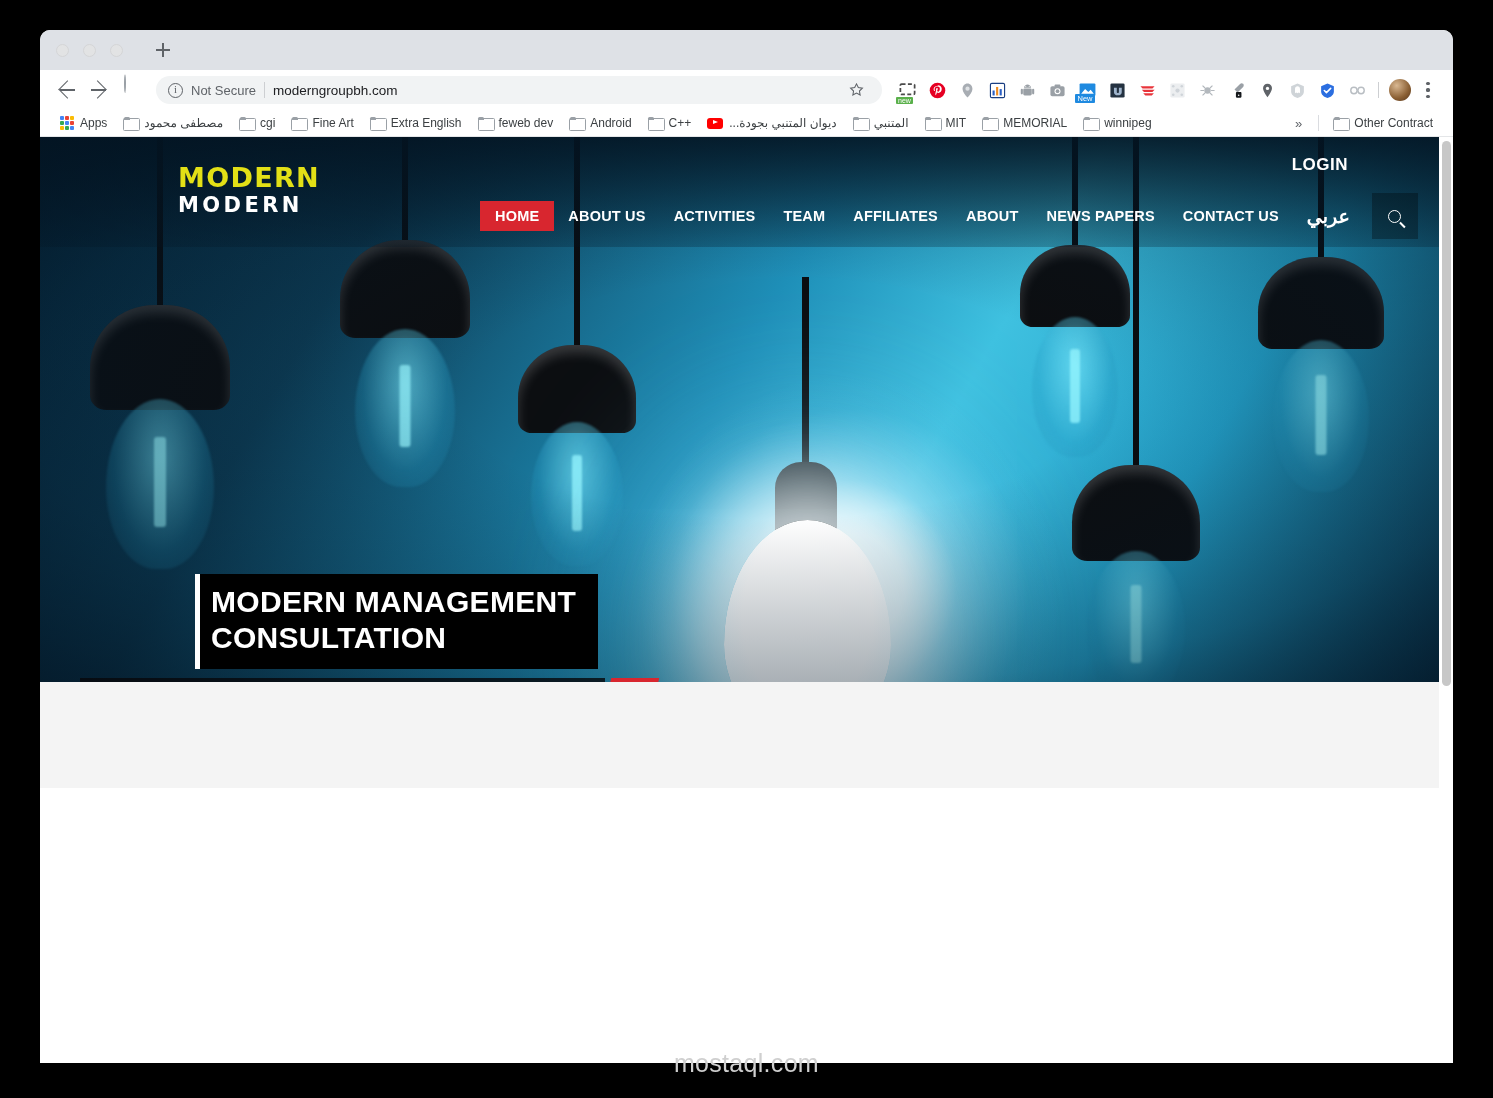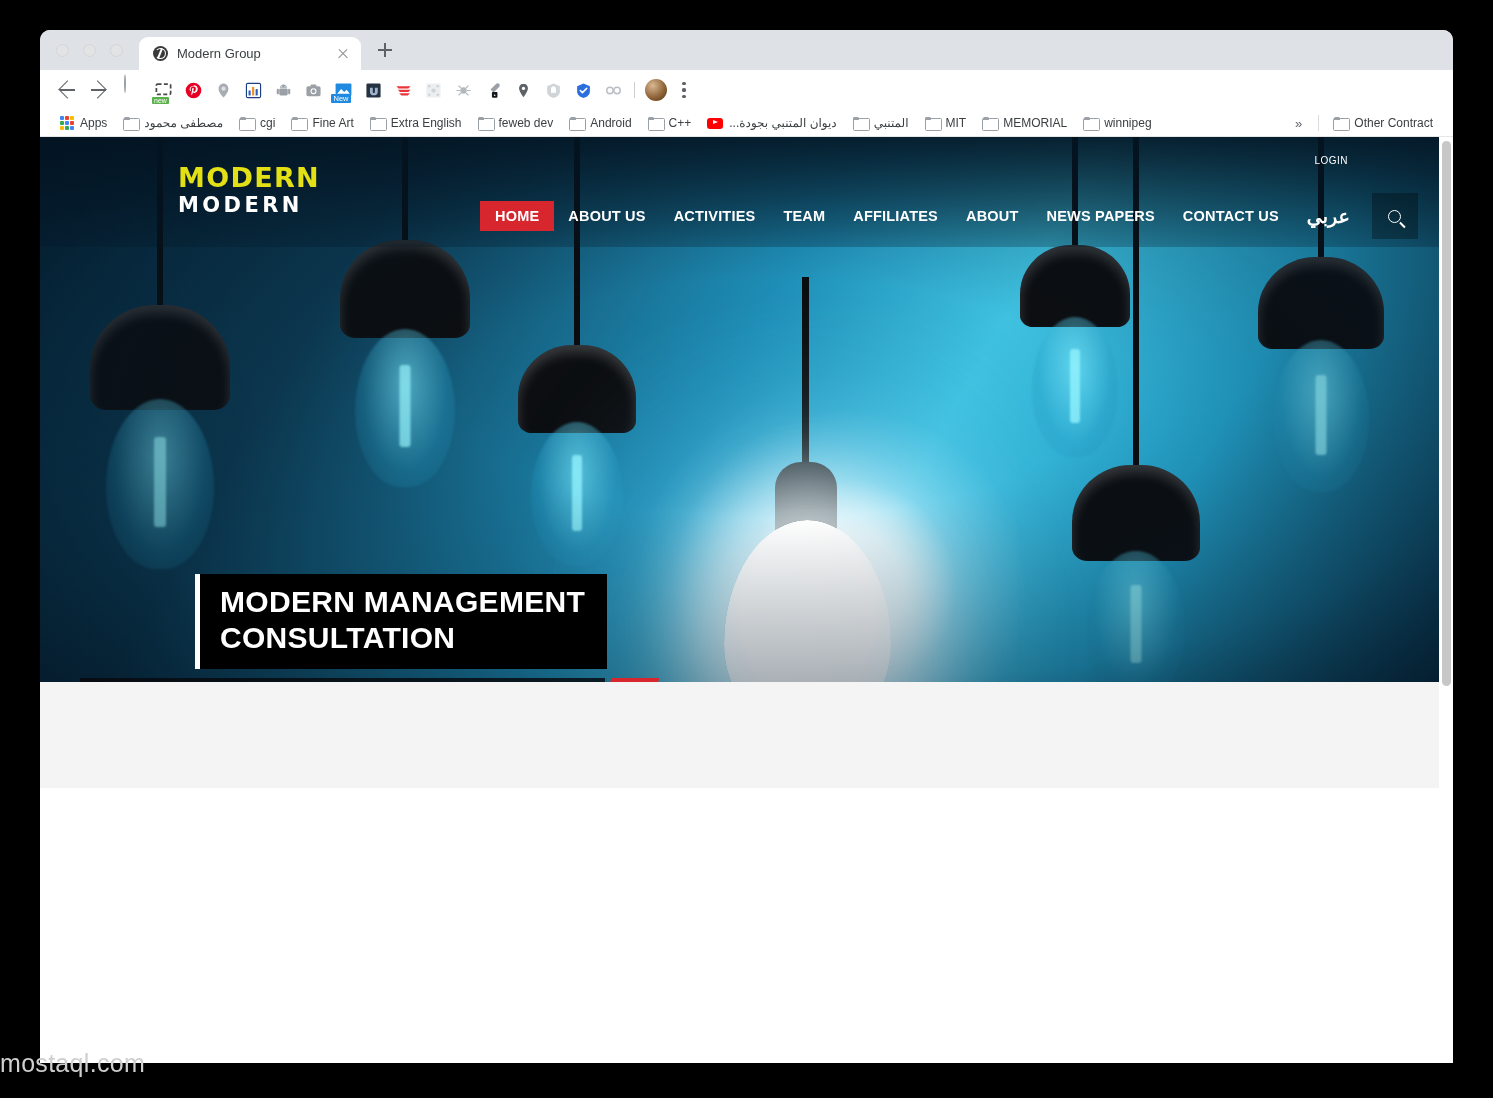--- a/index.html
+++ b/index.html
@@ -119,32 +119,32 @@
   .hero-vig{ position:absolute; inset:0; background:
      radial-gradient(ellipse at 52% 48%, rgba(0,0,0,0) 30%, rgba(2,22,38,.35) 72%, rgba(2,18,32,.72) 100%);}
   .hero-topdark{ position:absolute; left:0;top:0;right:0;height:110px;
      background:linear-gradient(180deg, rgba(3,20,34,.88), rgba(3,20,34,.25));}
 
   
   .site-header{ position:absolute; left:0; top:0; right:0; height:110px; z-index:6;}
   .logo{ position:absolute; left:138px; top:27px; line-height:1;}
   .logo .l1{ font-size:27px; font-weight:bold; color:#e3e016; letter-spacing:1.3px; font-family:"DejaVu Sans", sans-serif;}
   .logo .l2{ font-size:21px; font-weight:bold; color:#ffffff; letter-spacing:3.4px; margin-top:4px; font-family:"DejaVu Sans", sans-serif;}
-  .login{ position:absolute; right:105px; top:18px; font-size:10px; color:#fff; font-weight:normal; letter-spacing:.5px;}
+  .login{ position:absolute; right:105px; top:18px; font-size:17px; color:#fff; font-weight:bold; letter-spacing:.5px;}
   .nav{ position:absolute; left:440px; top:56px; display:flex; align-items:center; gap:0;}
   .nav a{ color:#fff; font-size:14.5px; font-weight:bold; letter-spacing:.2px; padding:7px 14px; text-decoration:none; white-space:nowrap;}
   .nav a.active{ background:#d8262f; padding:7px 15px; }
   .nav a.ar{ font-size:19px; }
   .searchbtn{ width:46px; height:46px; background:rgba(0,0,0,.30); display:flex; align-items:center; justify-content:center; margin-left:8px;}
   .srch{ width:13px;height:13px;border:1.8px solid #fff;border-radius:50%;position:relative;}
   .srch:after{content:"";position:absolute;right:-6px;bottom:-4px;width:7px;height:1.8px;background:#fff;transform:rotate(45deg);}
 
   
   .cap-main{ position:absolute; left:155px; top:437px; background:#000; color:#fff;
-    font-size:30px; font-weight:bold; line-height:1.21; padding:10px 22px 12px 20px; border-left:5px solid #fff; letter-spacing:.3px; z-index:5;}
+    font-size:30px; font-weight:bold; line-height:1.21; padding:10px 22px 12px 11px; border-left:5px solid #fff; letter-spacing:.3px; z-index:5;}
   .cap-mid{ position:absolute; left:40px; top:541px; width:525px; height:54px; background:rgba(7,9,12,.82); z-index:5;
     display:flex; align-items:center; justify-content:flex-end; padding-right:18px;}
   .cap-arrow{ position:absolute; left:565px; top:541px; width:48px; height:54px; background:#d8262f; z-index:5;
     transform: skewX(-13deg); display:flex; align-items:center; justify-content:center;}
 
   
   .cards{ position:absolute; left:0; top:545px; right:0; bottom:0; background:#f4f4f4;}
   .cards-inner{ position:absolute; left:113px; top:198px; display:flex; gap:25px;}
   .card{ width:372px; }
   .card .thumb{ width:372px; height:200px; overflow:hidden; position:relative;}
@@ -178,54 +178,61 @@
     background:linear-gradient(100deg,#2f6f9e 0%,#6ea6cb 22%,#a9c8dd 48%,#7ba7c6 72%,#5d8dae 100%);transform:skewX(-2deg);}
   .t3 .tower:after{content:"";position:absolute;inset:0;background:repeating-linear-gradient(12deg, rgba(255,255,255,.22) 0 2px, rgba(0,0,0,0) 2px 8px);}
   .t3 .bldg{position:absolute;bottom:0;background:linear-gradient(170deg,#cdb7a3,#a98d77);}
   .t3 .bldg:after{content:"";position:absolute;inset:4px;background:repeating-linear-gradient(90deg, rgba(80,60,45,.38) 0 3px, rgba(0,0,0,0) 3px 11px),repeating-linear-gradient(180deg, rgba(80,60,45,.30) 0 3px, rgba(0,0,0,0) 3px 13px);}
   .t3 .man{position:absolute;left:196px;bottom:-26px;width:128px;height:150px;background:#1d2229;border-radius:46% 46% 24% 24%;}
   .t3 .head{position:absolute;left:218px;bottom:60px;width:70px;height:74px;background:#38291f;border-radius:50% 50% 44% 44%;}
   .t3 .flag{position:absolute;left:278px;top:62px;width:3px;height:40px;background:#8a8d91;}
   .t3 .flag:after{content:"";position:absolute;left:3px;top:0;width:15px;height:18px;background:#c8363a;}
 
   
-  .watermark{ position:absolute; left:0; right:0; top:1049px; text-align:left;
+  .watermark{ position:absolute; left:0; right:0; top:1049px; text-align:center;
      font-size:25px; color:#cfcfcf; letter-spacing:.3px; font-family:"Liberation Sans", sans-serif; z-index:30;}
   .wm-ghost{ position:absolute; left:565px; top:975px; font-size:86px; color:rgba(255,255,255,.40);
      font-family:"DejaVu Sans", sans-serif; font-weight:bold; z-index:20; pointer-events:none; direction:rtl;}
 </style>
 </head>
 <body>
 
 <div id="root">
   <div class="window">
 
     <div class="tabstrip">
       <div class="traffic">
         <span class="dot"></span>
         <span class="dot"></span>
         <span class="dot"></span>
       </div>
-      <div class="tab">
-        <span class="tab-fav"></span>
-        <span class="tab-title">Modern Group</span>
-        <span class="tab-close"></span>
-      </div>
       <div class="newtab"></div>
     </div>
 
     <div class="toolbar">
       <div class="navbtn back">
           <span class="arr back"></span>
         </div>
       <div class="navbtn fwd">
           <span class="arr fwd"></span>
         </div>
       <div class="navbtn"><span class="reload"></span></div>
 
+      <div class="omnibox">
+        <span class="info-icon"></span>
+        <span class="notsecure">Not Secure</span>
+        <span class="vsep"></span>
+        <span class="url">moderngroupbh.com</span>
+        <span style="flex:1"></span>
+        <span class="star">
+          <svg width="15" height="15" viewBox="0 0 24 24">
+              <path d="M12 3l2.9 5.9 6.5.9-4.7 4.6 1.1 6.5L12 17.8 6.2 20.9l1.1-6.5L2.6 9.8l6.5-.9z" fill="none" stroke="#5f6368" stroke-width="1.7"></path>
+            </svg>
+        </span>
+      </div>
 
       <div class="ext-row">
         <span class="ext">
           <svg width="19" height="19" viewBox="0 0 24 24">
               <rect x="3" y="4" width="18" height="13" rx="1.5" fill="none" stroke="#4a4a4a" stroke-width="2.2" stroke-dasharray="5 3"></rect>
             </svg>
           <span style="position:absolute;bottom:1px;left:4px;background:#5ab04b;color:#fff;font-size:7px;padding:0 2px;border-radius:1px;">new</span>
         </span>
         <span class="ext">
           <svg width="17" height="17" viewBox="0 0 24 24">

